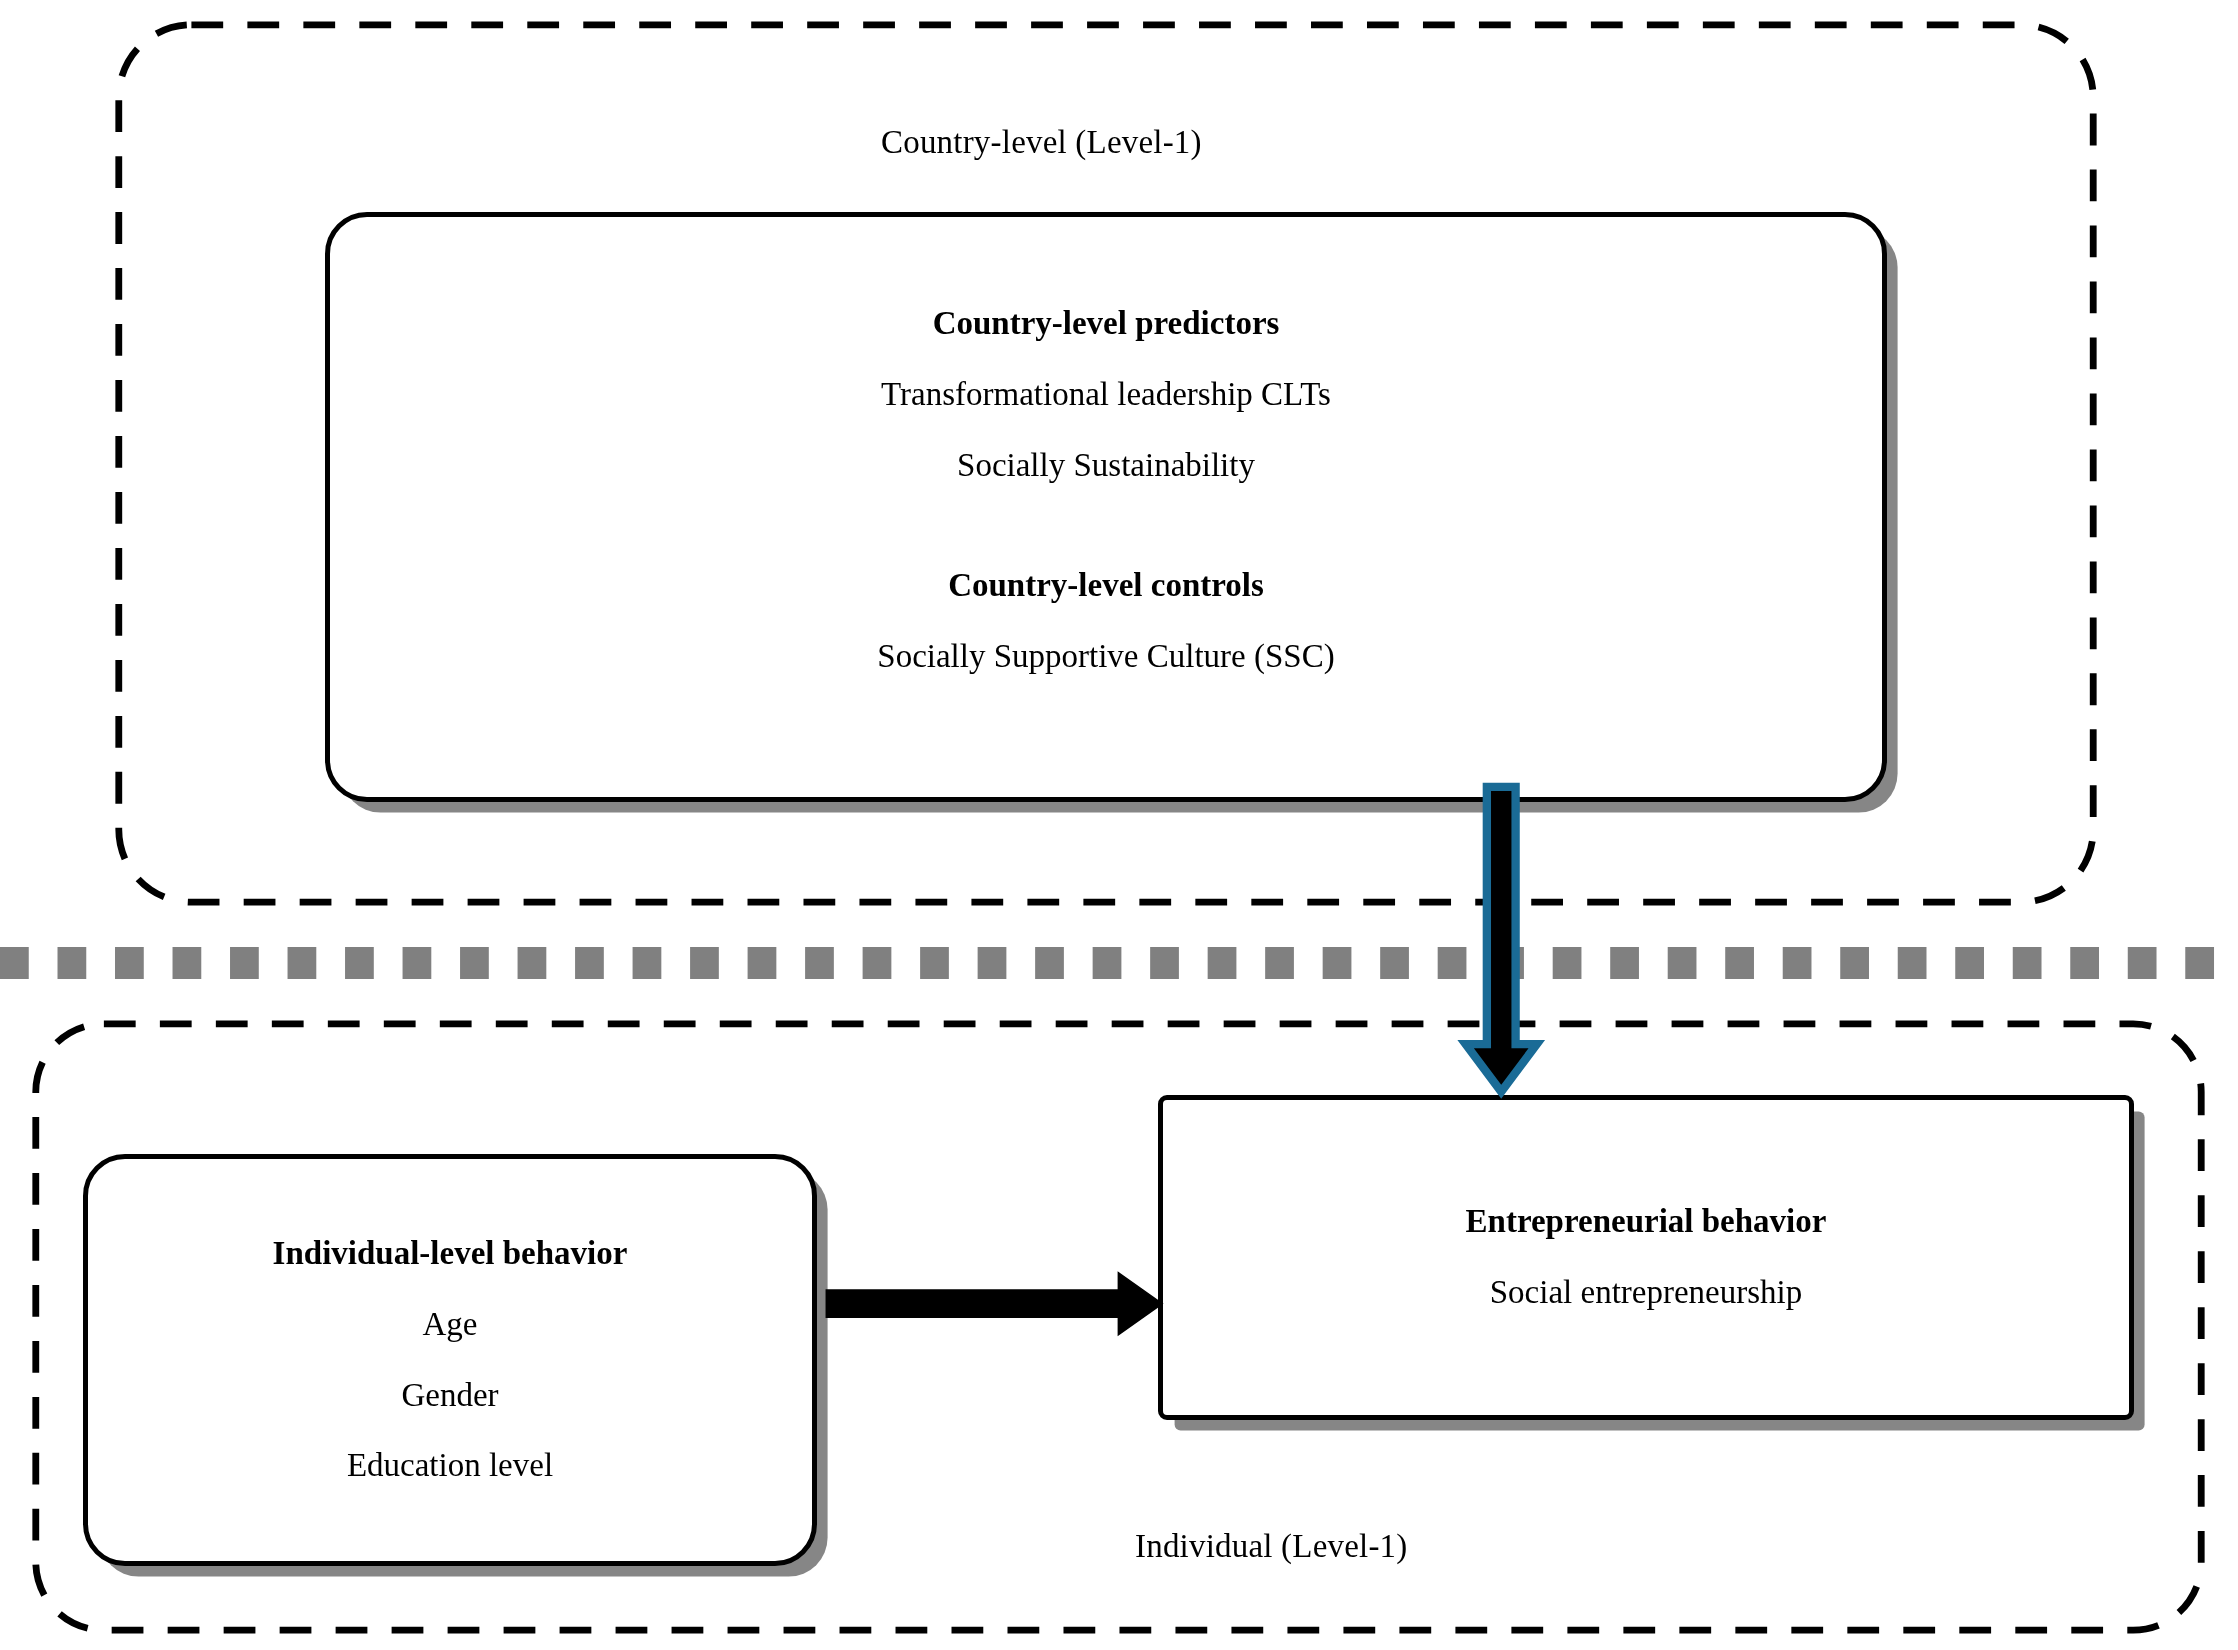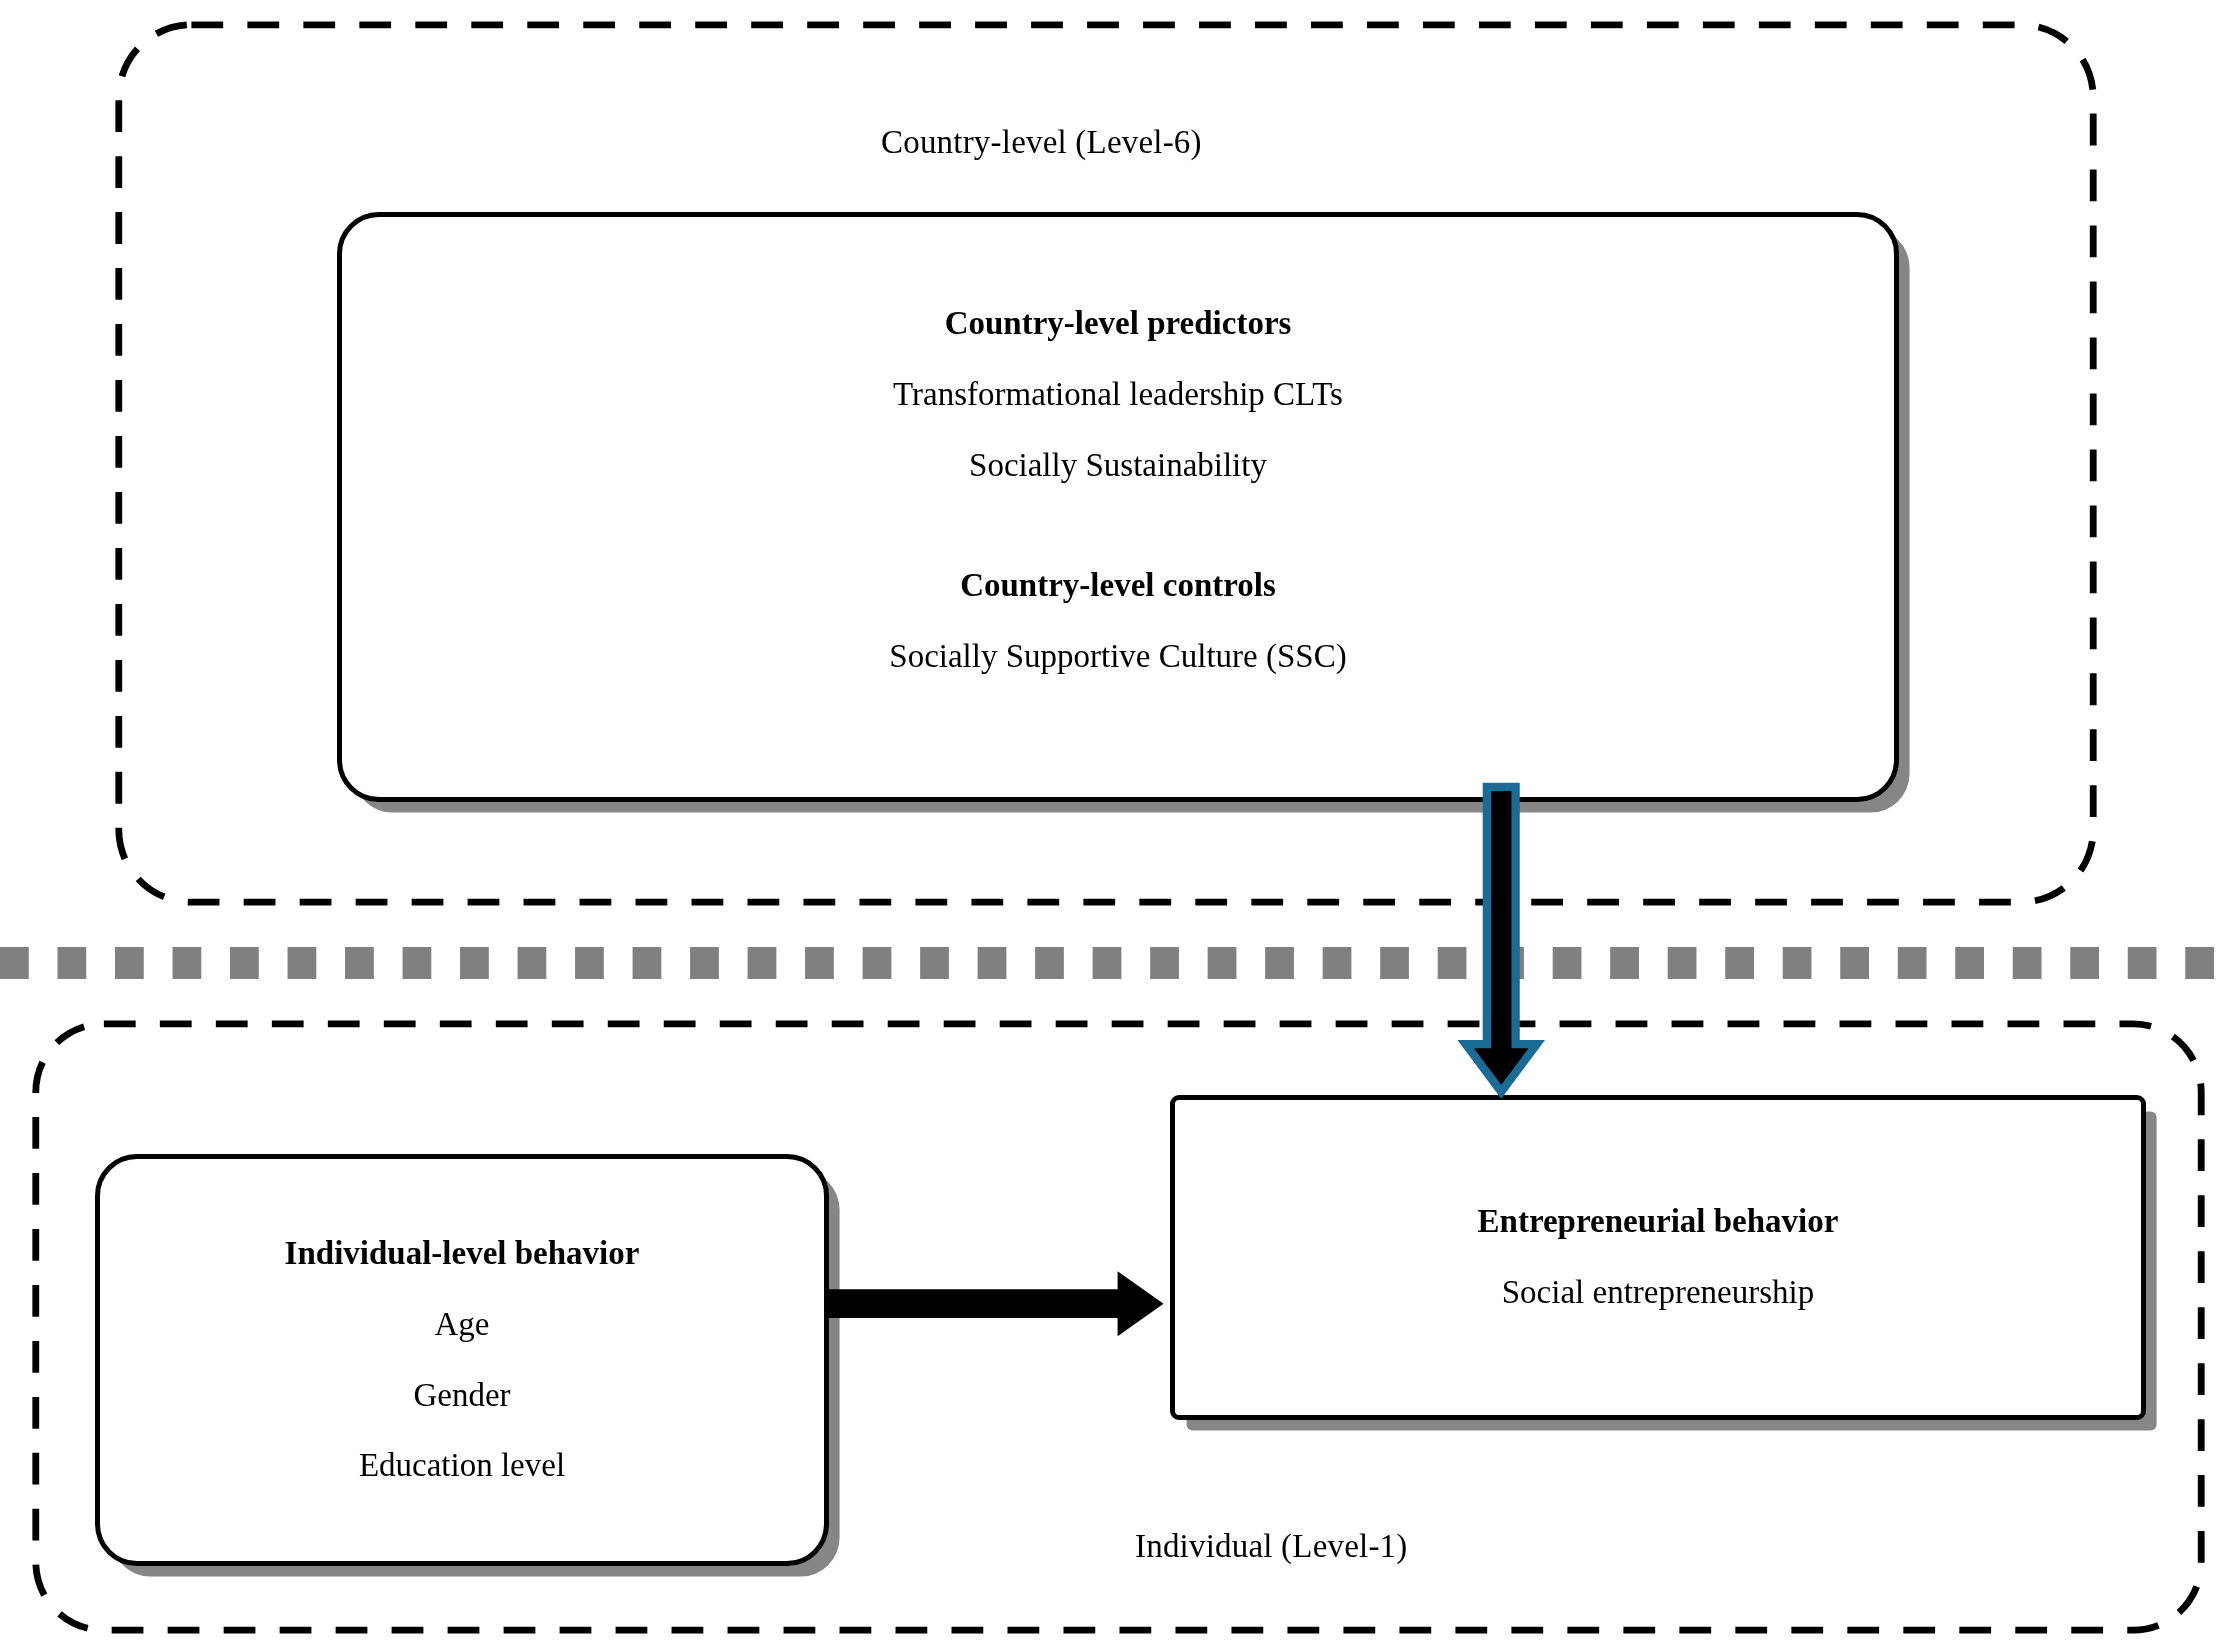--- a/index.html
+++ b/index.html
@@ -51,21 +51,20 @@
     box-sizing: border-box;
     background: #ffffff;
     border: 5.3px solid #000000;
     border-radius: 42px;
     box-shadow: 13.6px 13.6px 0 -3px rgba(128,128,128,0.95);
     display: flex;
     flex-direction: column;
     align-items: center;
     justify-content: center;
     text-align: center;
-    margin-left: 12px;
   }
 
   .node-line {
     font-size: 33px;
     line-height: 1.15;
     white-space: nowrap;
     color: #000;
   }
   .node-line.bold { font-weight: bold; }
 
@@ -99,21 +98,21 @@
 <body>
 
 <div id="canvas">
 
   <div class="level-container" style="left:115px; top:21px; width:1982px; height:885px;">
     <svg class="dash-svg" viewBox="0 0 2620 1170" preserveAspectRatio="none">
       <rect x="5" y="5" width="2610" height="1160" rx="96" ry="96" fill="none" stroke="#000000" stroke-width="9" stroke-dasharray="42 32" stroke-linecap="butt"></rect>
     </svg>
   </div>
 
-  <span class="level-caption" style="left:881px; top:124px;">Country-level (Level-6)</span>
+  <span class="level-caption" style="left:881px; top:124px;">Country-level (Level-1)</span>
 
   <div class="node-box" style="left:325px; top:212px; width:1562px; height:590px;">
 
     <span class="node-line bold">Country-level predictors</span>
     <div class="spacer-sm"></div>
     <span class="node-line">Transformational leadership CLTs</span>
     <div class="spacer-sm"></div>
     <span class="node-line">Socially Sustainability</span>
 
     <div class="spacer-lg"></div>

